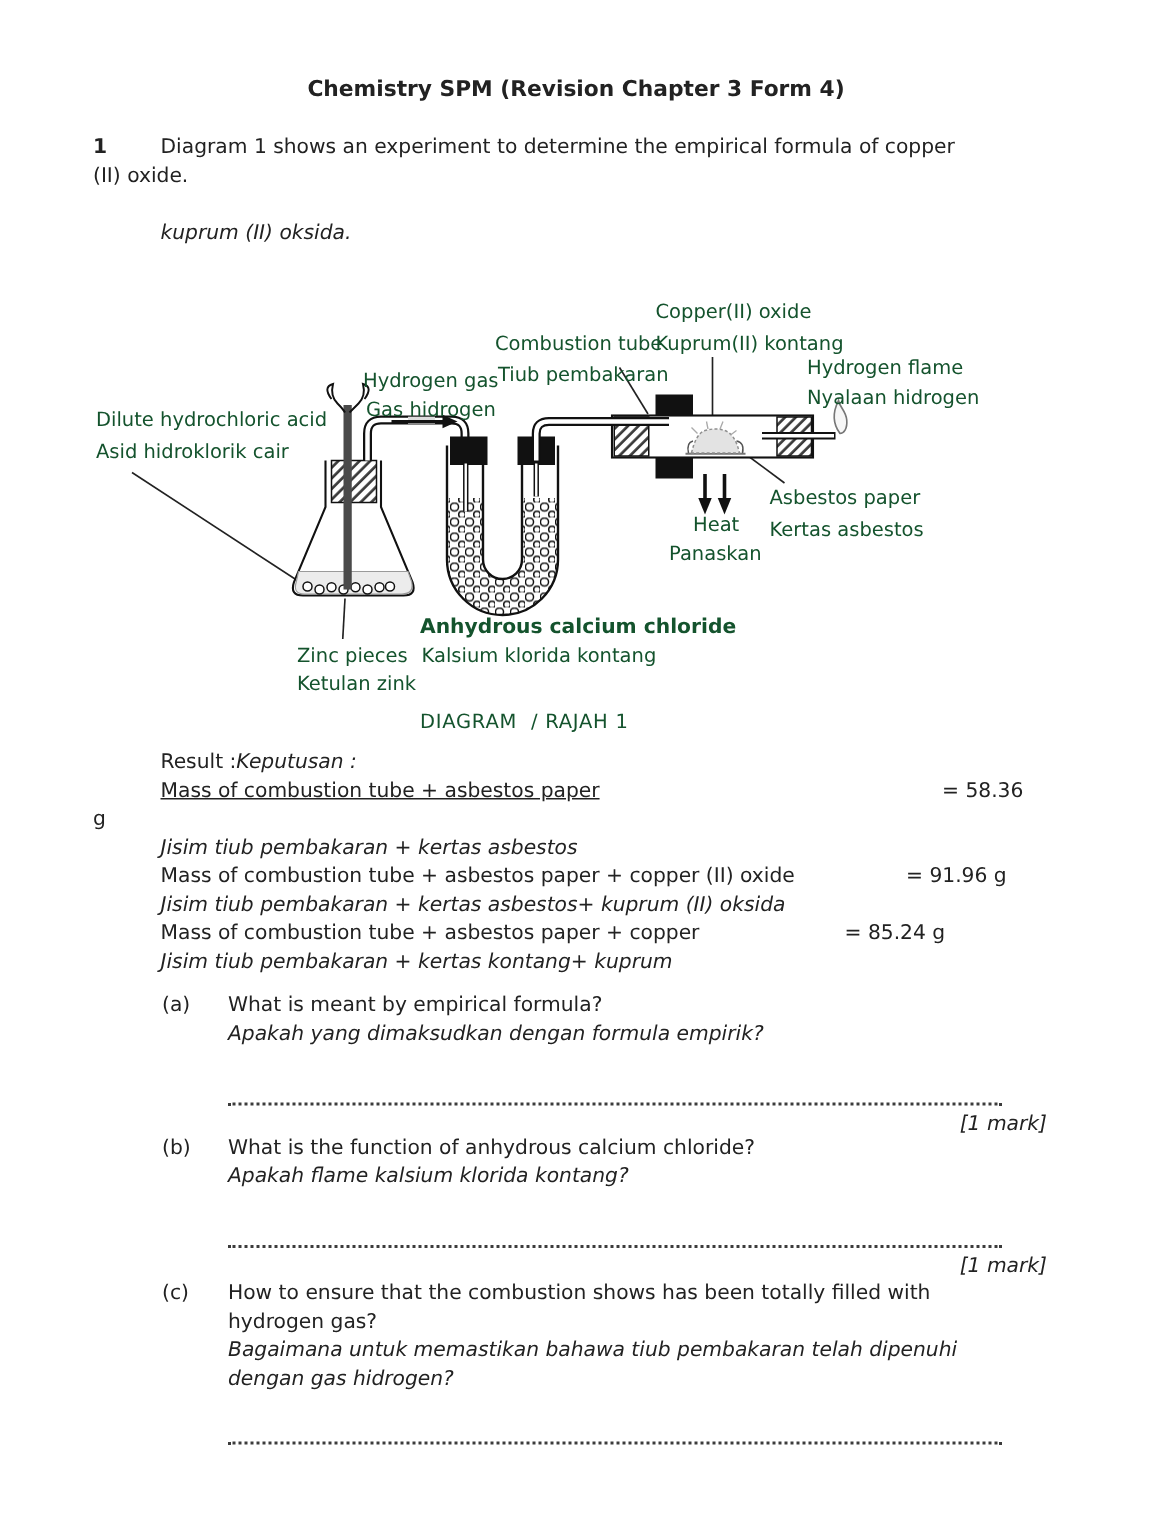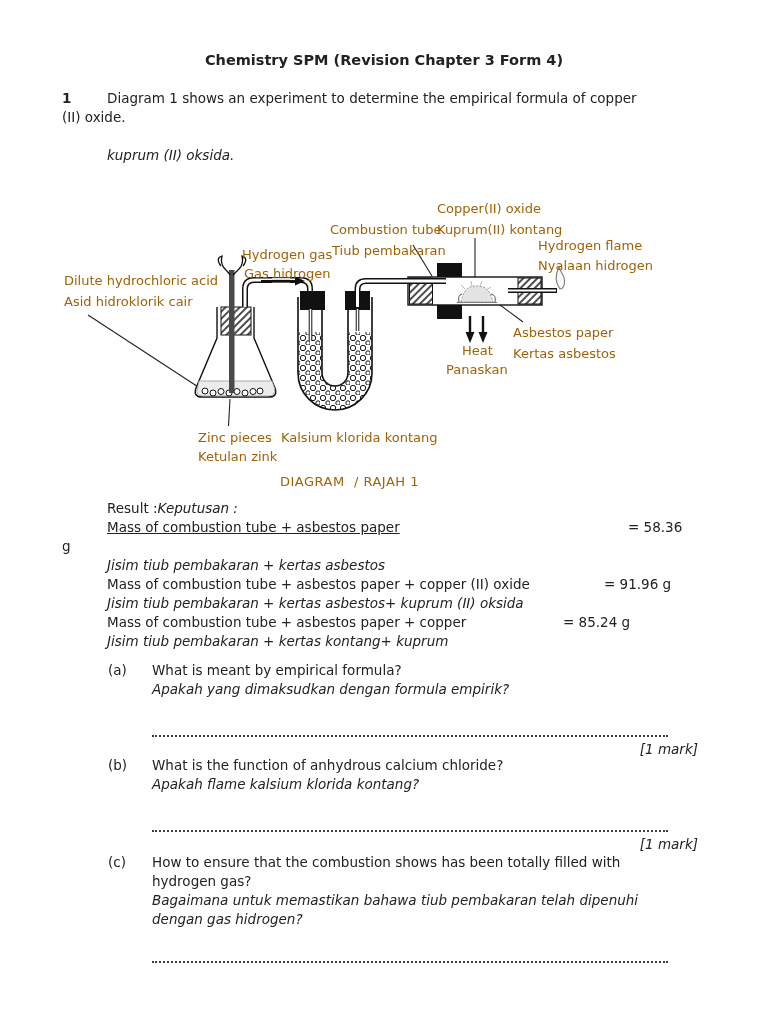--- a/index.html
+++ b/index.html
@@ -3,21 +3,21 @@
 <meta charset="utf-8">
 <style>
   html,body{margin:0;padding:0;background:#fff;}
   .page{position:relative;width:768px;height:1024px;background:#ffffff;overflow:hidden;
         font-family:"DejaVu Sans",sans-serif;color:#222;font-size:13.5px;line-height:17px;}
   .abs{position:absolute;white-space:nowrap;}
   .it{font-style:italic;}
   .bold{font-weight:bold;}
   .title{width:768px;text-align:center;font-weight:bold;font-size:14.5px;}
   .diagram{position:absolute;left:0;top:185px;width:768px;height:310px;}
-  .dlabel{position:absolute;font-size:13px;white-space:pre;color:#a16207;}
+  .dlabel{position:absolute;font-size:13px;white-space:pre;color:#14532d;}
   .caption{letter-spacing:0.5px;}
   .answer-line{position:absolute;height:9px;border-bottom:2.5px dotted #3c3c3c;}
   .mark{position:absolute;width:218px;text-align:right;font-style:italic;}
   svg{position:absolute;left:0;top:0;}
 </style>
 </head>
 <body>
 
 <div class="page">
 
@@ -142,20 +142,21 @@
     <div class="dlabel" style="left:538px;top:52px;">Hydrogen flame</div>
     <div class="dlabel" style="left:538px;top:72px;">Nyalaan hidrogen</div>
     <div class="dlabel" style="left:242px;top:61px;">Hydrogen gas</div>
     <div class="dlabel" style="left:244px;top:80px;">Gas hidrogen</div>
     <div class="dlabel" style="left:64px;top:87px;">Dilute hydrochloric acid</div>
     <div class="dlabel" style="left:64px;top:108px;">Asid hidroklorik cair</div>
     <div class="dlabel" style="left:513px;top:139px;">Asbestos paper</div>
     <div class="dlabel" style="left:513px;top:160px;">Kertas asbestos</div>
     <div class="dlabel" style="left:462px;top:157px;">Heat</div>
     <div class="dlabel" style="left:446px;top:176px;">Panaskan</div>
+    <div class="dlabel bold" style="left:280px;top:225px;font-size:13.5px;">Anhydrous calcium chloride</div>
     <div class="dlabel" style="left:198px;top:244px;">Zinc pieces</div>
     <div class="dlabel" style="left:281px;top:244px;">Kalsium klorida kontang</div>
     <div class="dlabel" style="left:198px;top:263px;">Ketulan zink</div>
     <div class="dlabel caption" style="left:280px;top:288px;">DIAGRAM  / RAJAH 1</div>
   </div>
 
   <div class="abs" style="top:500px;left:107px;">
     <span>Result :</span><span class="it">Keputusan :</span>
   </div>
   <div class="abs" style="top:519px;left:107px;text-decoration:underline;">Mass of combustion tube + asbestos paper</div>

